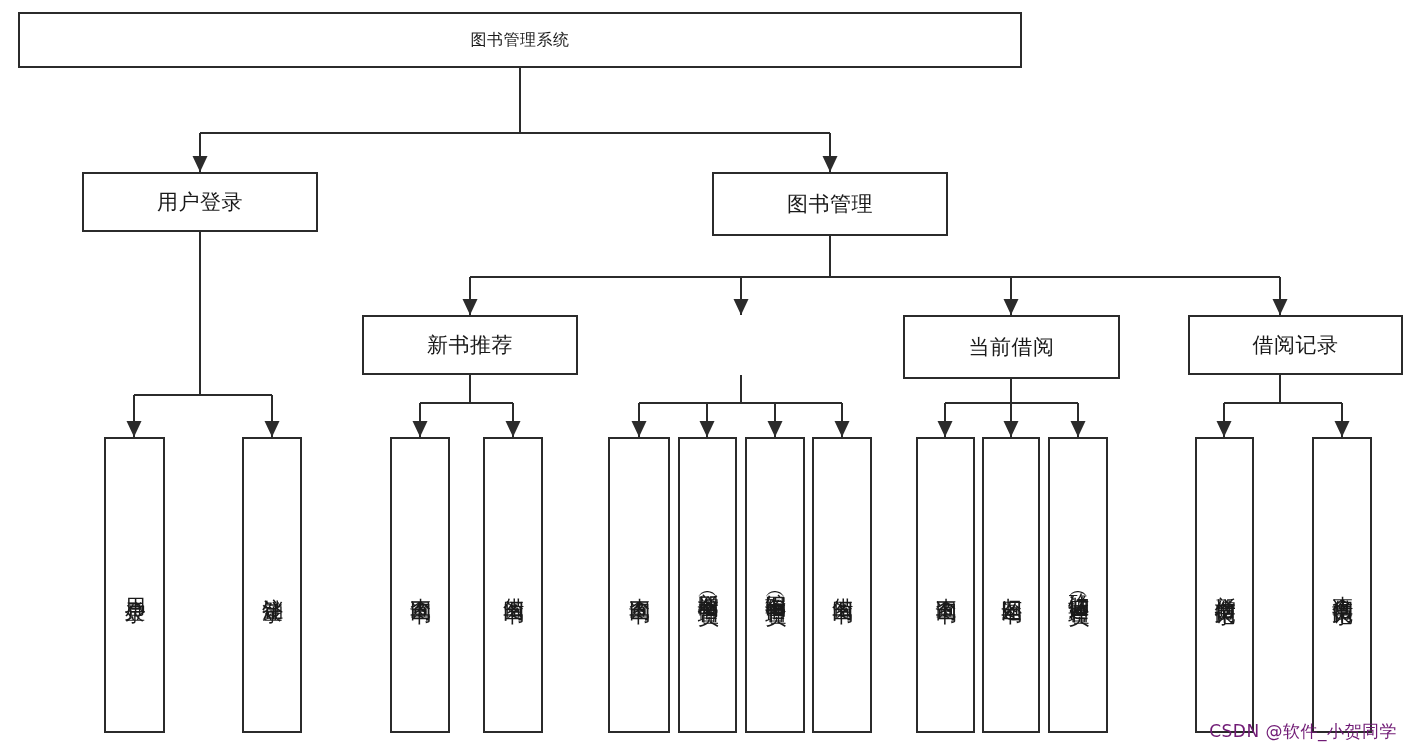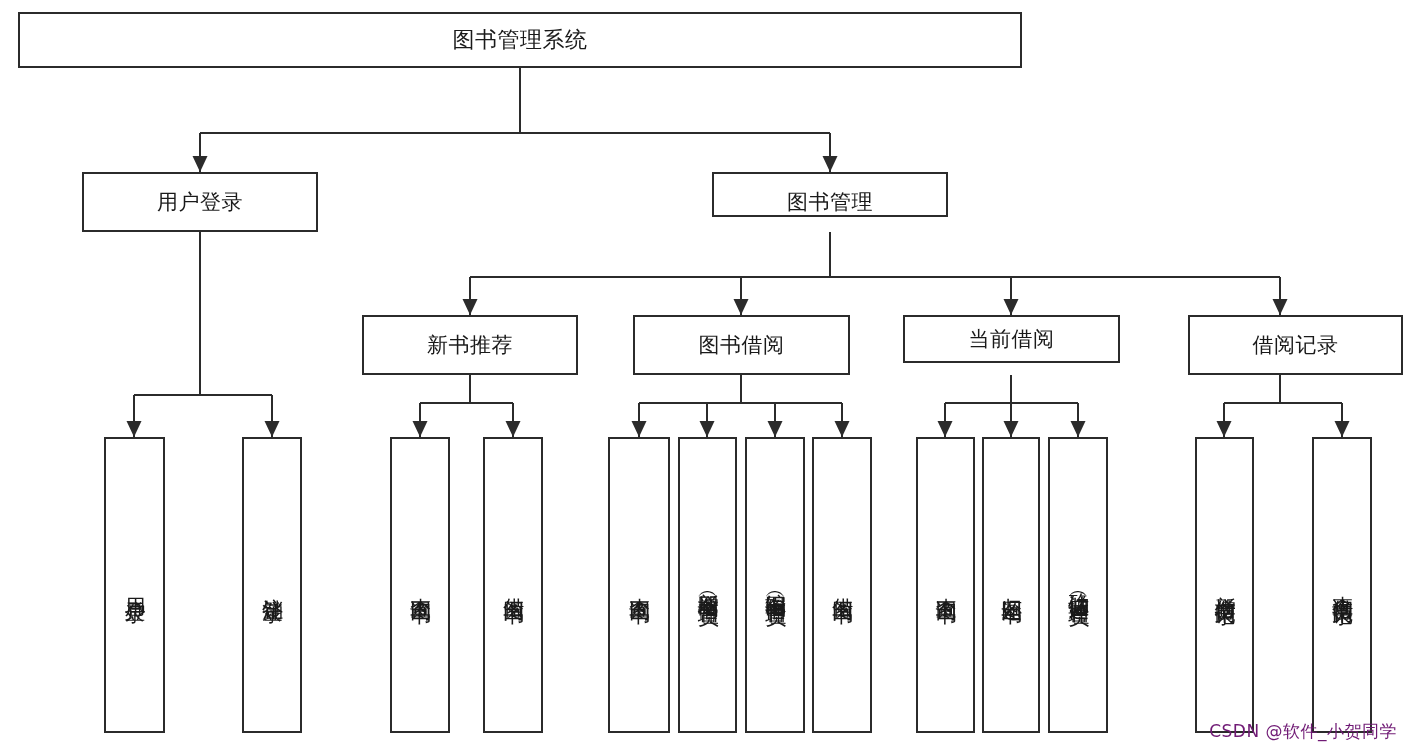--- a/index.html
+++ b/index.html
@@ -42,21 +42,21 @@
     text-align: center;
     line-height: 1.18;
     letter-spacing: 0.5px;
   }
   
   .node.horizontal .node-label {
     font-size: 21px;
     white-space: nowrap;
   }
   .node.root .node-label {
-    font-size: 22px;
+    font-size: 16px;
   }
   
   .node.vertical {
     align-items: center;
     justify-content: center;
   }
   .node.vertical .node-label {
     writing-mode: vertical-rl;
     text-orientation: upright;
     font-size: 21px;
@@ -136,31 +136,28 @@
       <polygon points="1334.5,421 1349.5,421 1342,437" fill="#2b2b2b"></polygon>
     </svg>
 
   <div class="node root horizontal" style="left: 18px; top: 12px; width: 1004px; height: 56px;">
     <span class="node-label">图书管理系统</span>
   </div>
 
   <div class="node horizontal" style="left: 82px; top: 172px; width: 236px; height: 60px;">
     <span class="node-label">用户登录</span>
   </div>
-  <div class="node horizontal" style="left: 712px; top: 172px; width: 236px; height: 45px; align-items: flex-end;">
+  <div class="node horizontal" style="left: 712px; top: 172px; width: 236px; height: 64px;">
     <span class="node-label">图书管理</span>
   </div>
 
   <div class="node horizontal" style="left: 362px; top: 315px; width: 216px; height: 60px;">
     <span class="node-label">新书推荐</span>
   </div>
-  <div class="node horizontal" style="left: 633px; top: 315px; width: 217px; height: 60px;">
-    <span class="node-label">图书借阅</span>
-  </div>
-  <div class="node horizontal" style="left: 903px; top: 315px; width: 217px; height: 48px;">
+  <div class="node horizontal" style="left: 903px; top: 315px; width: 217px; height: 64px;">
     <span class="node-label">当前借阅</span>
   </div>
   <div class="node horizontal" style="left: 1173px; top: 315px; width: 215px; height: 60px; margin-left: 15px;">
     <span class="node-label">借阅记录</span>
   </div>
 
   <div class="node vertical" style="left: 104px; top: 437px; width: 61px; height: 296px;">
     <span class="node-label">用户登录</span>
   </div>
   <div class="node vertical" style="left: 242px; top: 437px; width: 60px; height: 296px;">

